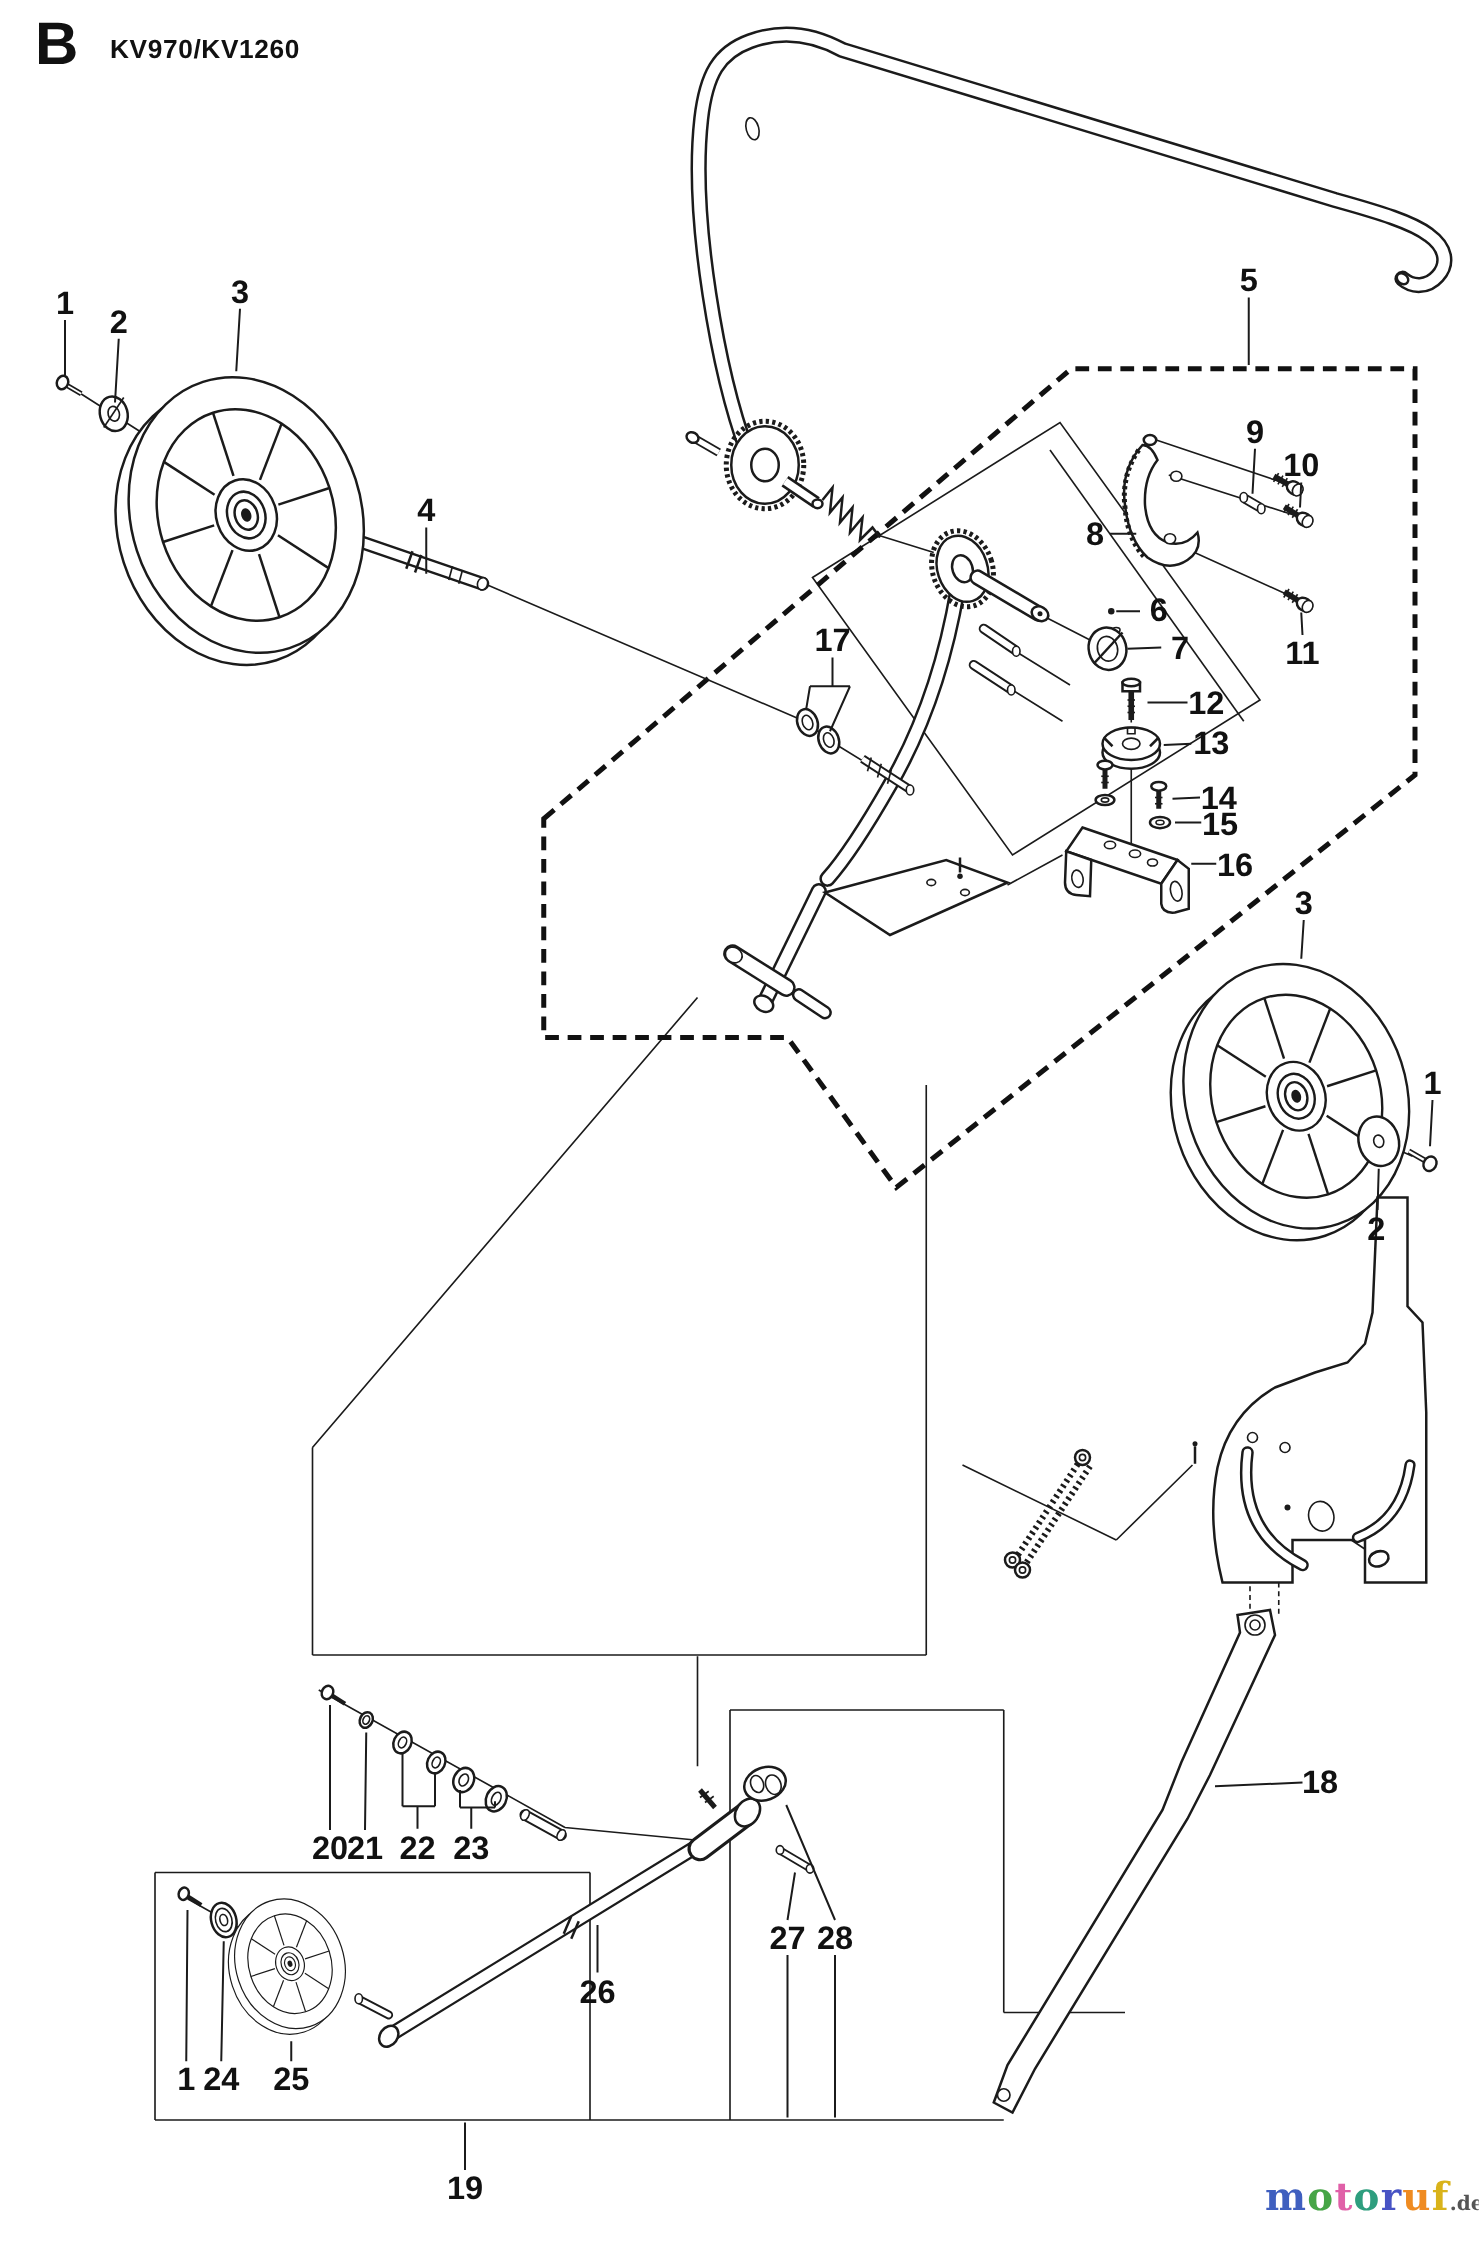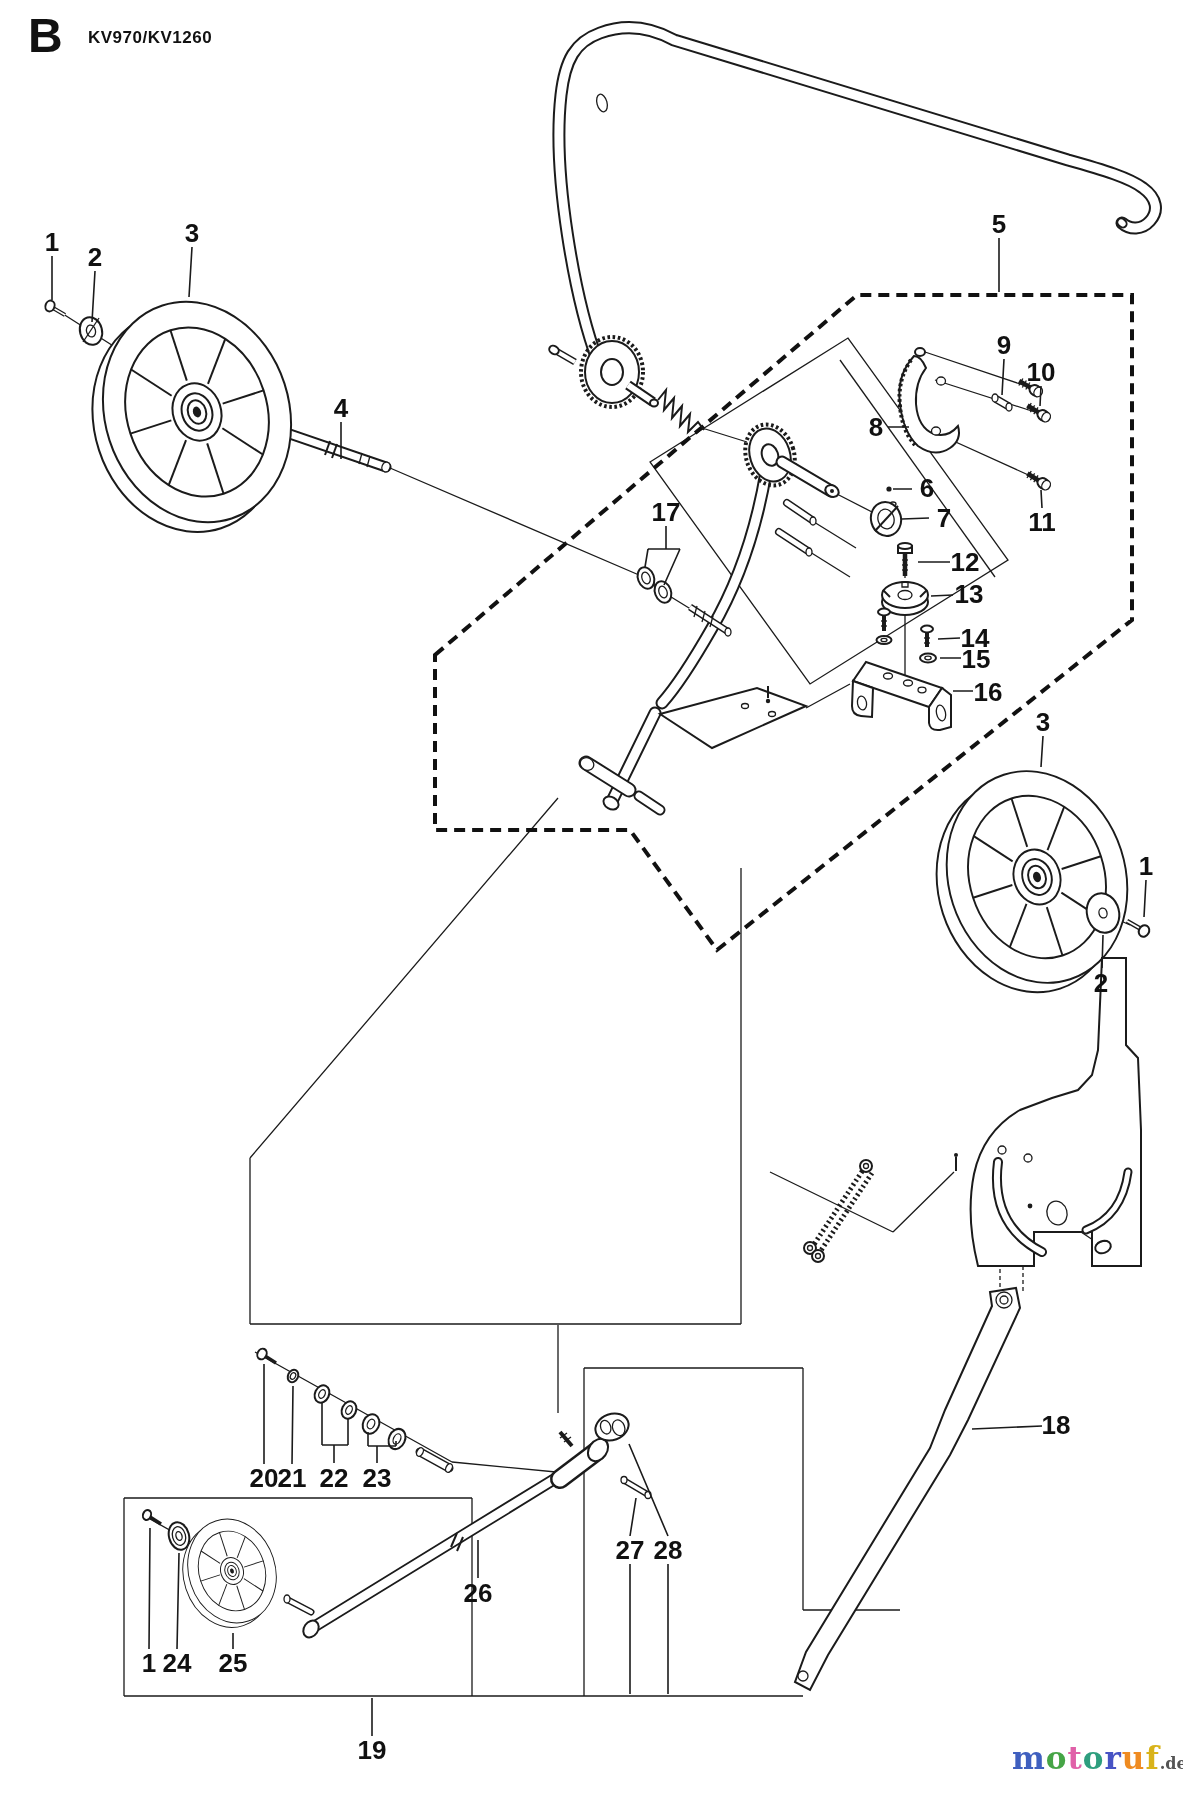--- a/index.html
+++ b/index.html
@@ -1,19 +1,19 @@
 <!DOCTYPE html>
 <html><head>
 <meta charset="utf-8">
 <style>
   html,body{margin:0;padding:0}
   body{width:1183px;height:1800px;background:#ffffff;position:relative;overflow:hidden;
        font-family:"Liberation Sans",sans-serif}
   .hdr-b{position:absolute;left:28px;top:12px;font-size:48px;font-weight:bold;color:#111;line-height:1}
-  .hdr-model{position:absolute;left:88px;top:28px;font-size:17px;font-weight:bold;color:#111;letter-spacing:.5px}
+  .hdr-model{position:absolute;left:88px;top:28px;font-size:21px;font-weight:bold;color:#111;letter-spacing:.5px}
   svg#diagram{position:absolute;left:0;top:0}
   .ln{fill:none;stroke:#1b1b1b;stroke-width:1.3}
   .lnD{fill:none;stroke:#1b1b1b;stroke-width:1.3;stroke-dasharray:4 3}
   .ln2{fill:none;stroke:#1b1b1b;stroke-width:2}
   .ldr{fill:none;stroke:#1b1b1b;stroke-width:1.6}
   .part{fill:#fff;stroke:#1b1b1b;stroke-width:2}
   .partThin{fill:#fff;stroke:#1b1b1b;stroke-width:1.3}
   .tube{fill:none;stroke:#1b1b1b;stroke-width:13;stroke-linecap:round}
   .tubeI{fill:none;stroke:#fff;stroke-width:9;stroke-linecap:round}
   .teeth{fill:none;stroke:#1b1b1b;stroke-width:4;stroke-dasharray:2.6 2.6}

